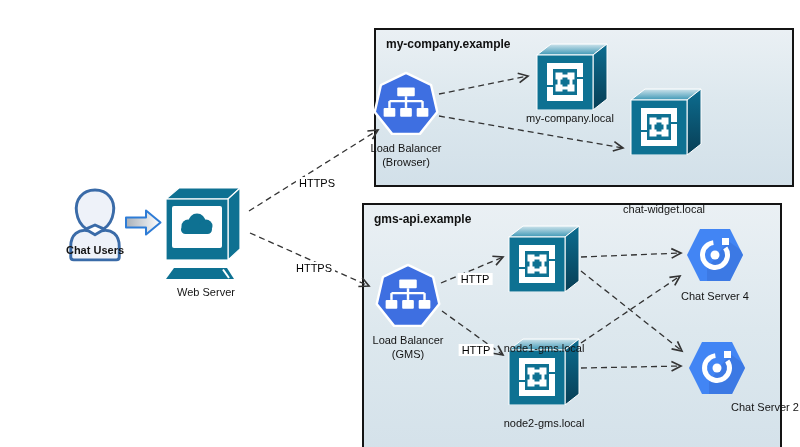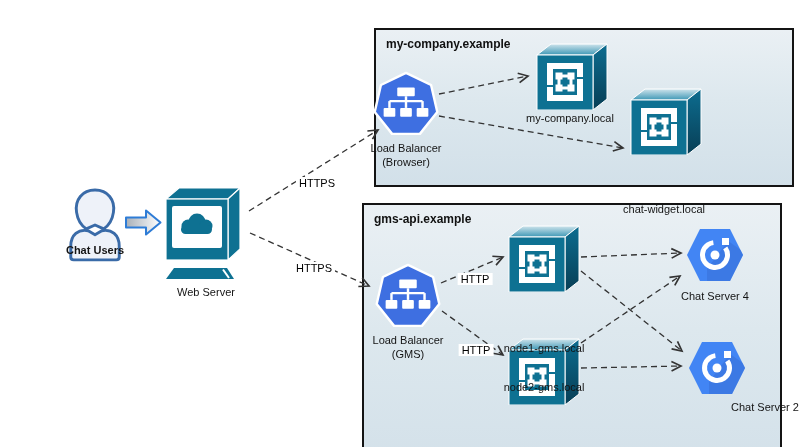--- a/index.html
+++ b/index.html
@@ -206,21 +206,21 @@
         <path d="M12,21 H48 V35 H42 V27 H18 V43 H12 Z"></path>
         <path d="M48,59 H12 V45 H18 V53 H42 V37 H48 Z"></path>
         <rect x="20.5" y="30.5" width="7" height="7"></rect>
         <rect x="32.5" y="30.5" width="7" height="7"></rect>
         <rect x="20.5" y="42.5" width="7" height="7"></rect>
         <rect x="32.5" y="42.5" width="7" height="7"></rect>
       </g>
       <rect x="24" y="34" width="12" height="12" fill="none" stroke="#ffffff" stroke-width="3"></rect>
     </svg>
   </div>
-  <div class="node-label" style="left:494px;top:380px;width:100px;">node2-gms.local</div>
+  <div class="node-label" style="left:494px;top:416px;width:100px;">node2-gms.local</div>
 
   <div class="node" style="left:685px;top:226px;">
     <svg width="60" height="58" viewBox="0 0 60 56">
       <defs>
           <clipPath id="hex1">
             <polygon points="15,2 45,2 58,28 45,54 15,54 2,28"></polygon>
           </clipPath>
         </defs>
       <polygon points="15,2 45,2 58,28 45,54 15,54 2,28" fill="#4285f4"></polygon>
       <path d="M22,42 L43,14 L60,26 L48,56 L22,56 Z" fill="#3a74dd" opacity="0.7" clip-path="url(#hex1)"></path>

